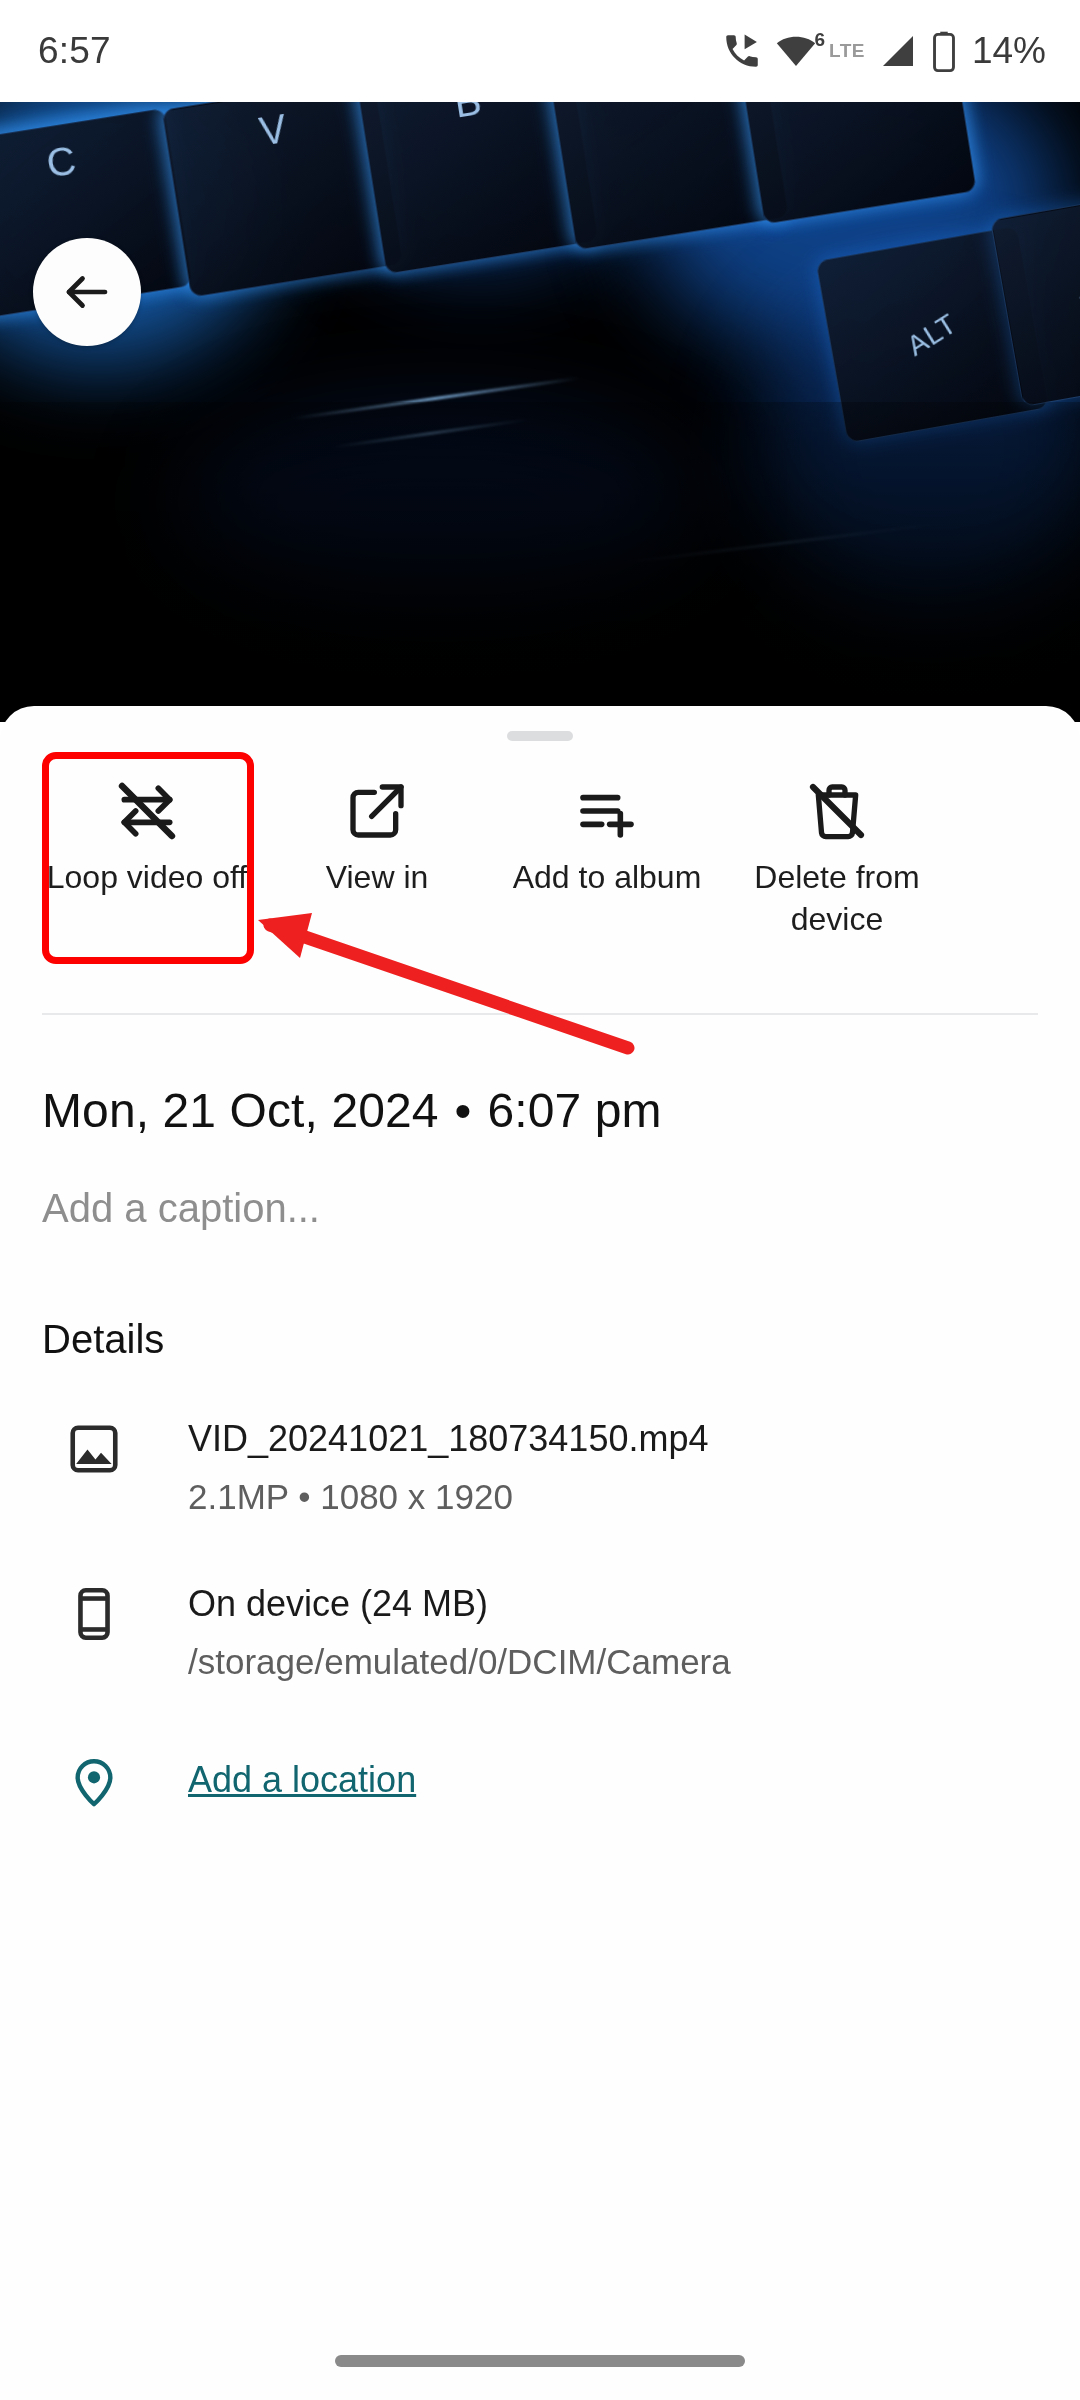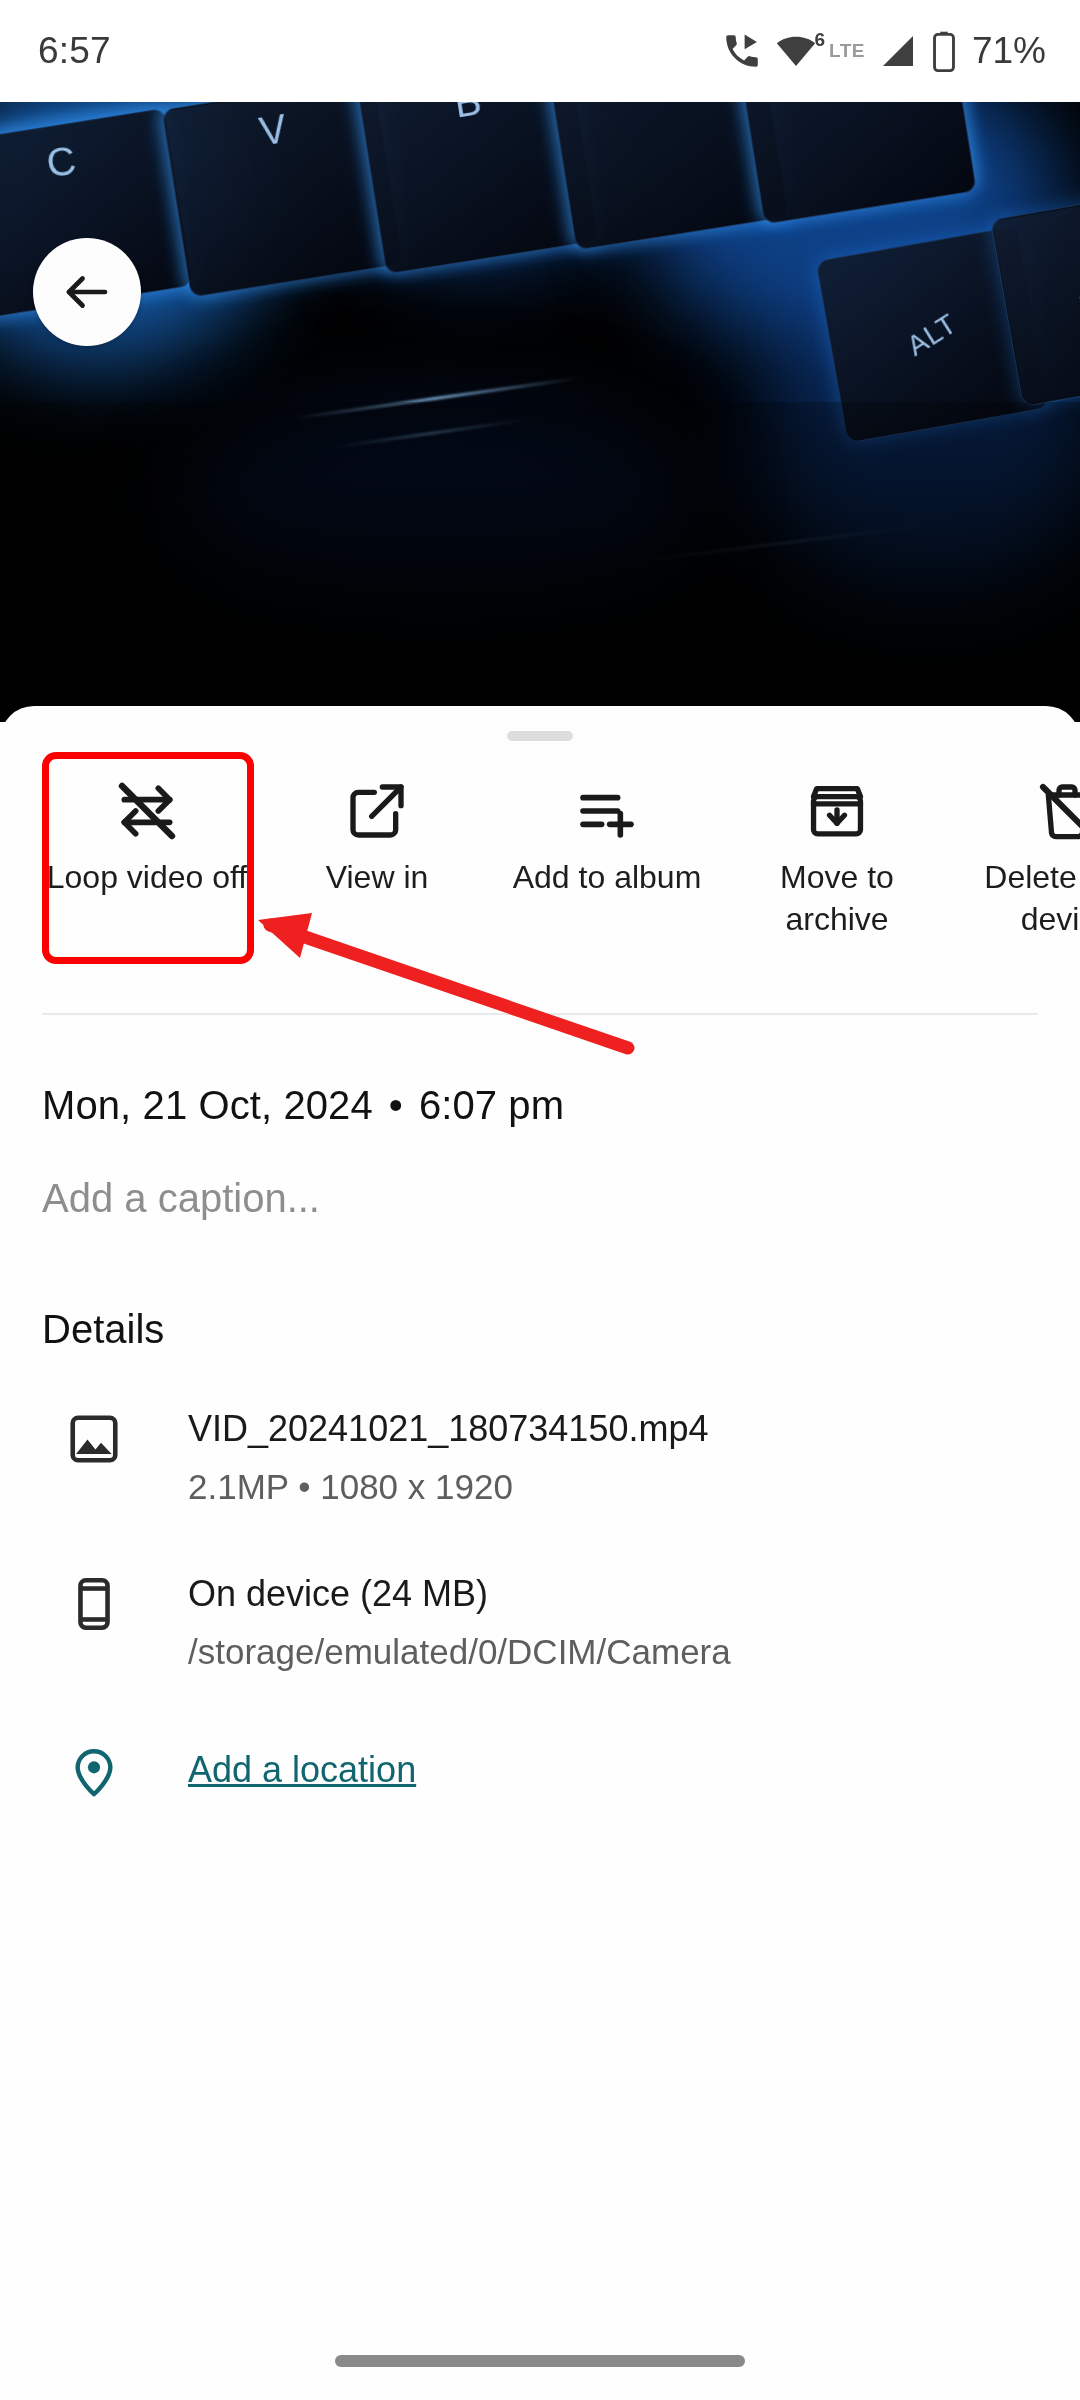--- a/index.html
+++ b/index.html
@@ -88,21 +88,21 @@
   .action-lbl{
     font-size:32px; color:#1d1d1d; line-height:1.30; text-align:center;
     width:205px; word-wrap:break-word;
   }
   .divider{
     height:2px; background:#e8e9ea; margin:36px 42px 0 42px;
   }
 
   
   .date-line{
-    margin:68px 0 0 42px; font-size:40px; color:#111; letter-spacing:.1px;
+    margin:68px 0 0 42px; font-size:48px; color:#111; letter-spacing:.1px;
   }
   .date-sep{ padding:0 16px; }
   .caption{
     margin:48px 0 0 42px; font-size:40px; color:#8e8e8e;
   }
 
   
   .details-title{
     margin:86px 0 0 42px; font-size:40px; color:#111;
   }
@@ -150,21 +150,21 @@
       <svg width="40" height="40" viewBox="0 0 24 24" fill="#3f3f3f">
         <path d="M21 3v18H3z"></path>
       </svg>
     </span>
     <span class="si">
       <svg width="26" height="44" viewBox="0 0 14 26" fill="none" stroke="#3f3f3f" stroke-width="1.7">
         <rect x="1.4" y="3.2" width="11.2" height="21.4" rx="2"></rect>
         <path d="M4.8 3.2V1.6h4.4v1.6" fill="#3f3f3f" stroke="none"></path>
       </svg>
     </span>
-    <span class="batt-pct">71%</span>
+    <span class="batt-pct">14%</span>
   </div>
 </div>
 
 <div class="media">
   <div class="kb">
     <div class="glow g1"></div>
       <div class="glow g2"></div>
       <div class="glow g3"></div>
     <div class="glow g4"></div>
       <div class="glow g5"></div>
@@ -241,32 +241,20 @@
           <line x1="3" y1="7" x2="16" y2="7"></line>
             <line x1="3" y1="12" x2="16" y2="12"></line>
           <line x1="3" y1="17" x2="10" y2="17"></line>
           <line x1="17" y1="13" x2="17" y2="21"></line>
             <line x1="13" y1="17" x2="21" y2="17"></line>
         </svg>
       </span>
       <span class="action-lbl">Add to album</span>
     </div>
 
-    <div class="action">
-      <span class="action-ic">
-        <svg width="64" height="64" viewBox="0 0 24 24" fill="none" stroke="#1a1a1a" stroke-width="2" stroke-linecap="round" stroke-linejoin="round">
-          <rect x="3.2" y="6.6" width="17.6" height="14" rx="1.6"></rect>
-          <path d="M3.2 6.6 4.4 3.6h15.2l1.2 3"></path>
-          <line x1="3.2" y1="9.3" x2="20.8" y2="9.3"></line>
-          <polyline points="9.2,13.6 12,16.6 14.8,13.6"></polyline>
-            <line x1="12" y1="16.6" x2="12" y2="11.6"></line>
-        </svg>
-      </span>
-      <span class="action-lbl">Move to archive</span>
-    </div>
 
     <div class="action">
       <span class="action-ic">
         <svg width="64" height="64" viewBox="0 0 24 24" fill="none" stroke="#1a1a1a" stroke-width="2" stroke-linecap="round" stroke-linejoin="round">
           <path d="M5 6h14l-1.2 14.2a1.6 1.6 0 0 1-1.6 1.4H7.8a1.6 1.6 0 0 1-1.6-1.4z"></path>
           <path d="M9 6V4.2A1.2 1.2 0 0 1 10.2 3h3.6A1.2 1.2 0 0 1 15 4.2V6"></path>
           <line x1="3" y1="3" x2="21" y2="21" stroke-width="2.3"></line>
         </svg>
       </span>
       <span class="action-lbl">Delete from device</span>

